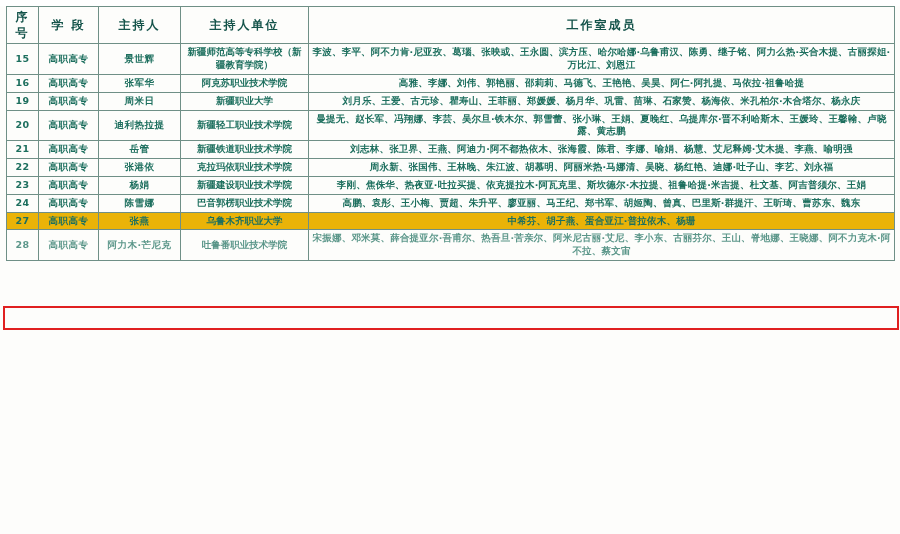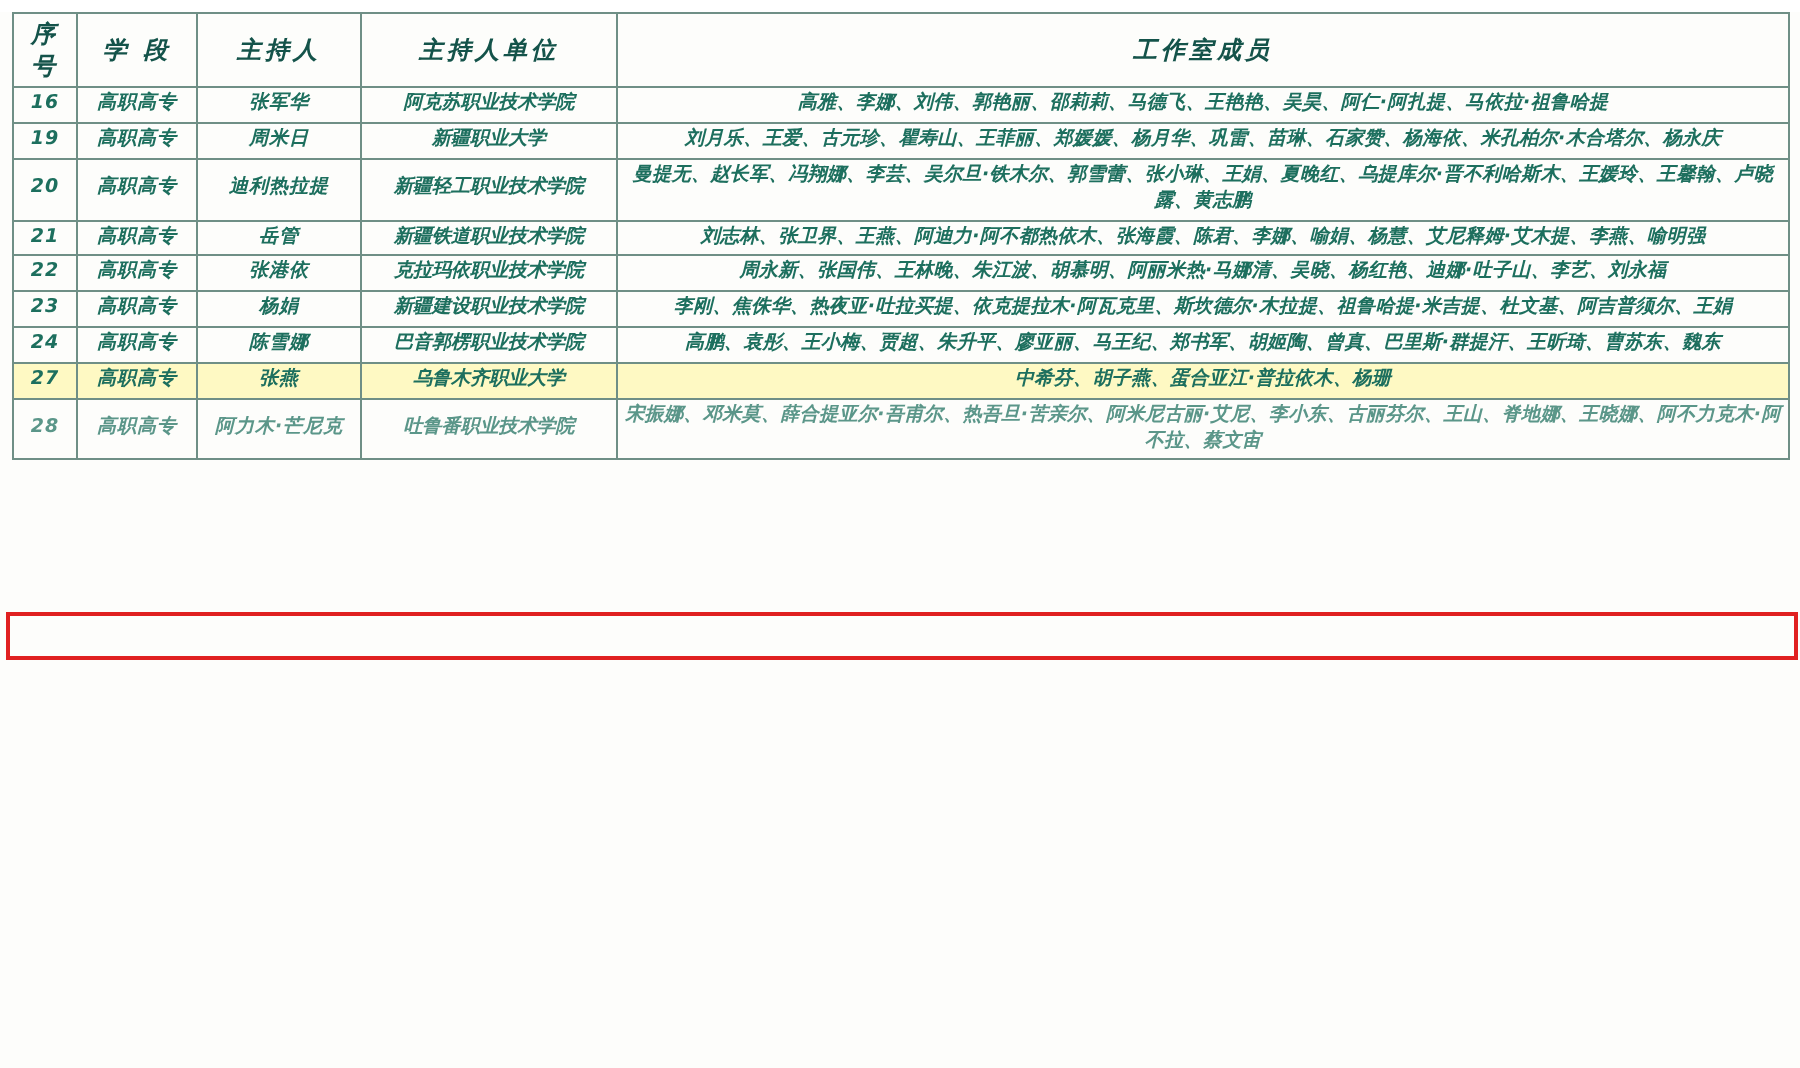--- a/index.html
+++ b/index.html
@@ -17,21 +17,20 @@
     position: relative;
     width: 900px;
     height: 534px;
     background: #fdfdfb;
   }
   table.grid {
     border-collapse: collapse;
     width: 888px;
     margin: 6px 0 0 6px;
     table-layout: fixed;
-    font-style: italic;
   }
   table.grid td, table.grid th {
     border: 1px solid #6f8f86;
     color: #1d6f5e;
     font-size: 9.5px;
     line-height: 1.35;
     padding: 2px 3px;
     vertical-align: middle;
     text-align: center;
     word-break: break-all;
@@ -59,21 +58,21 @@
     line-height: 1.4;
   }
   td.members {
     text-align: left;
     padding: 3px 6px;
     font-size: 9.5px;
     line-height: 1.5;
     letter-spacing: 0.2px;
   }
   tr.highlight td {
-    background: #fef9c3;
+    background: #eab308;
   }
   .hl-box {
     position: absolute;
     border: 2px solid #e02020;
     box-sizing: border-box;
     pointer-events: none;
   }
   .row-faded td {
     color: #2c7d6b;
     opacity: 0.72;
@@ -94,20 +93,27 @@
     <thead>
       <tr>
         <th>序号</th>
         <th>学 段</th>
         <th>主持人</th>
         <th>主持人单位</th>
         <th>工作室成员</th>
       </tr>
     </thead>
     <tbody>
+      <tr>
+        <td class="no">15</td>
+        <td class="stage">高职高专</td>
+        <td class="host">景世辉</td>
+        <td class="unit">新疆师范高等专科学校（新疆教育学院）</td>
+        <td class="members">李波、李平、阿不力肯·尼亚孜、葛瑙、张映或、王永圆、滨方压、哈尔哈娜·乌鲁甫汉、陈勇、继子铭、阿力么热·买合木提、古丽探姐·万比江、刘恩江</td>
+      </tr>
       <tr>
         <td class="no">16</td>
         <td class="stage">高职高专</td>
         <td class="host">张军华</td>
         <td class="unit">阿克苏职业技术学院</td>
         <td class="members">高雅、李娜、刘伟、郭艳丽、邵莉莉、马德飞、王艳艳、吴昊、阿仁·阿扎提、马依拉·祖鲁哈提</td>
       </tr>
       <tr>
         <td class="no">19</td>
         <td class="stage">高职高专</td>

